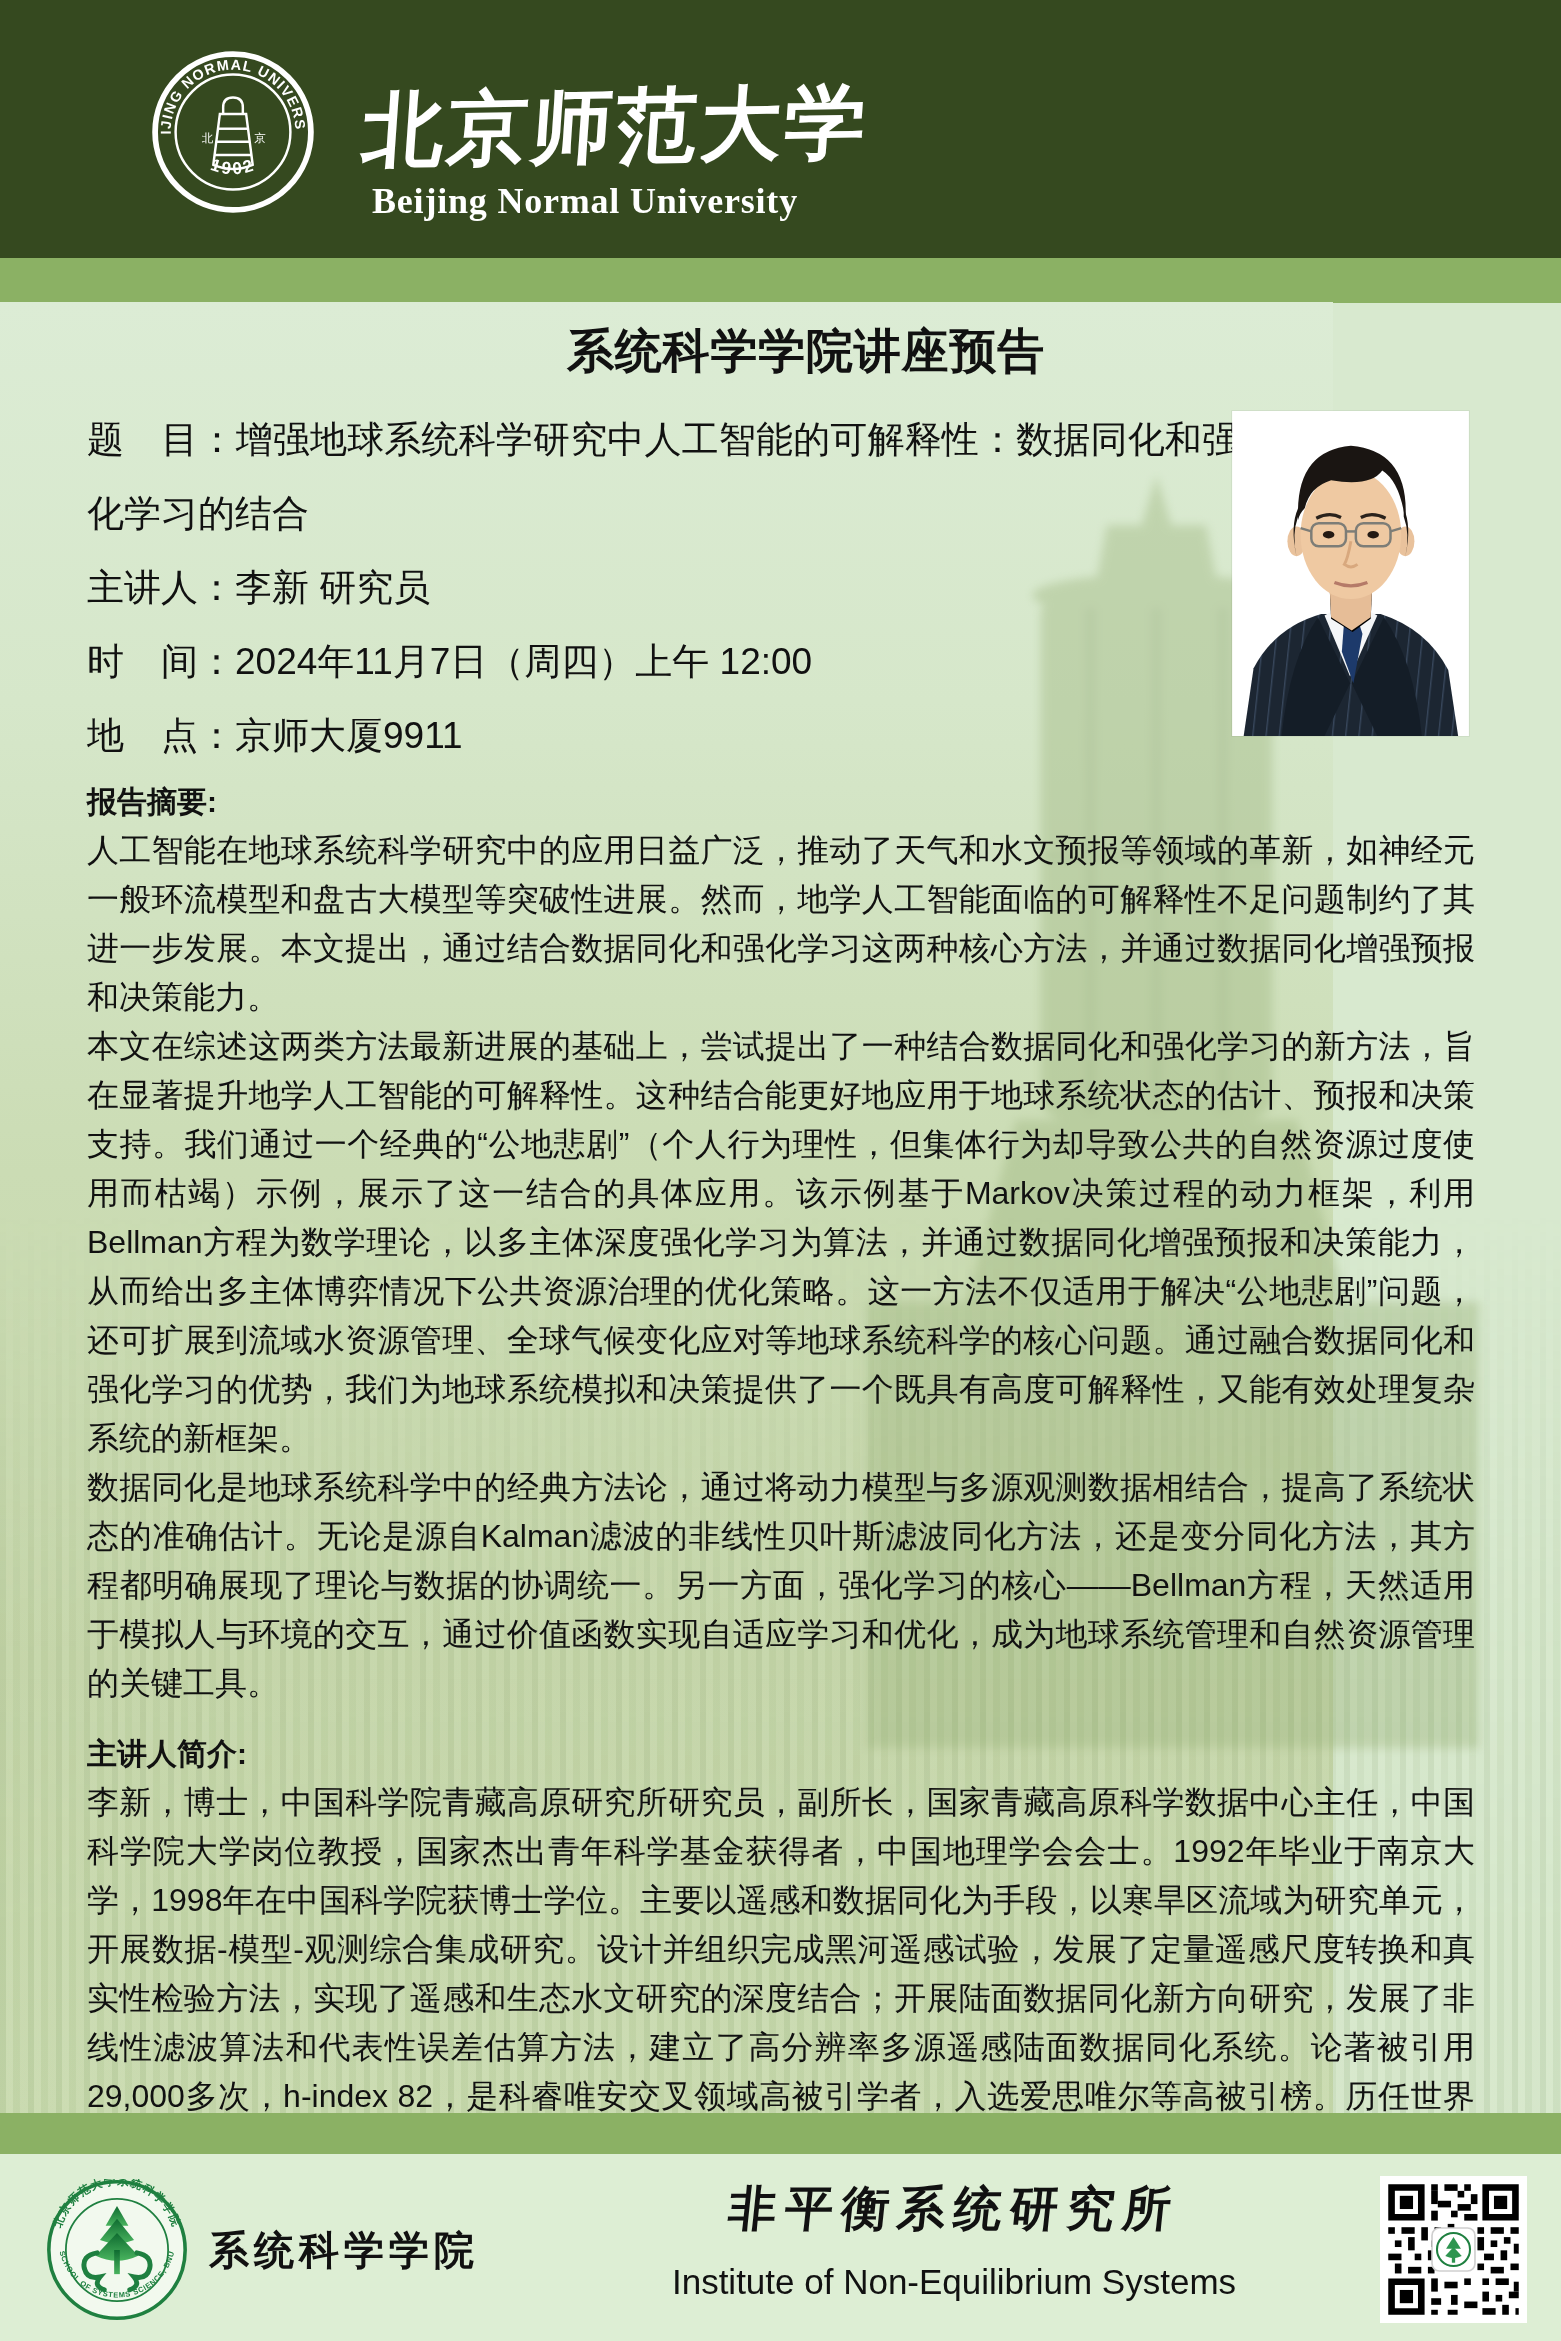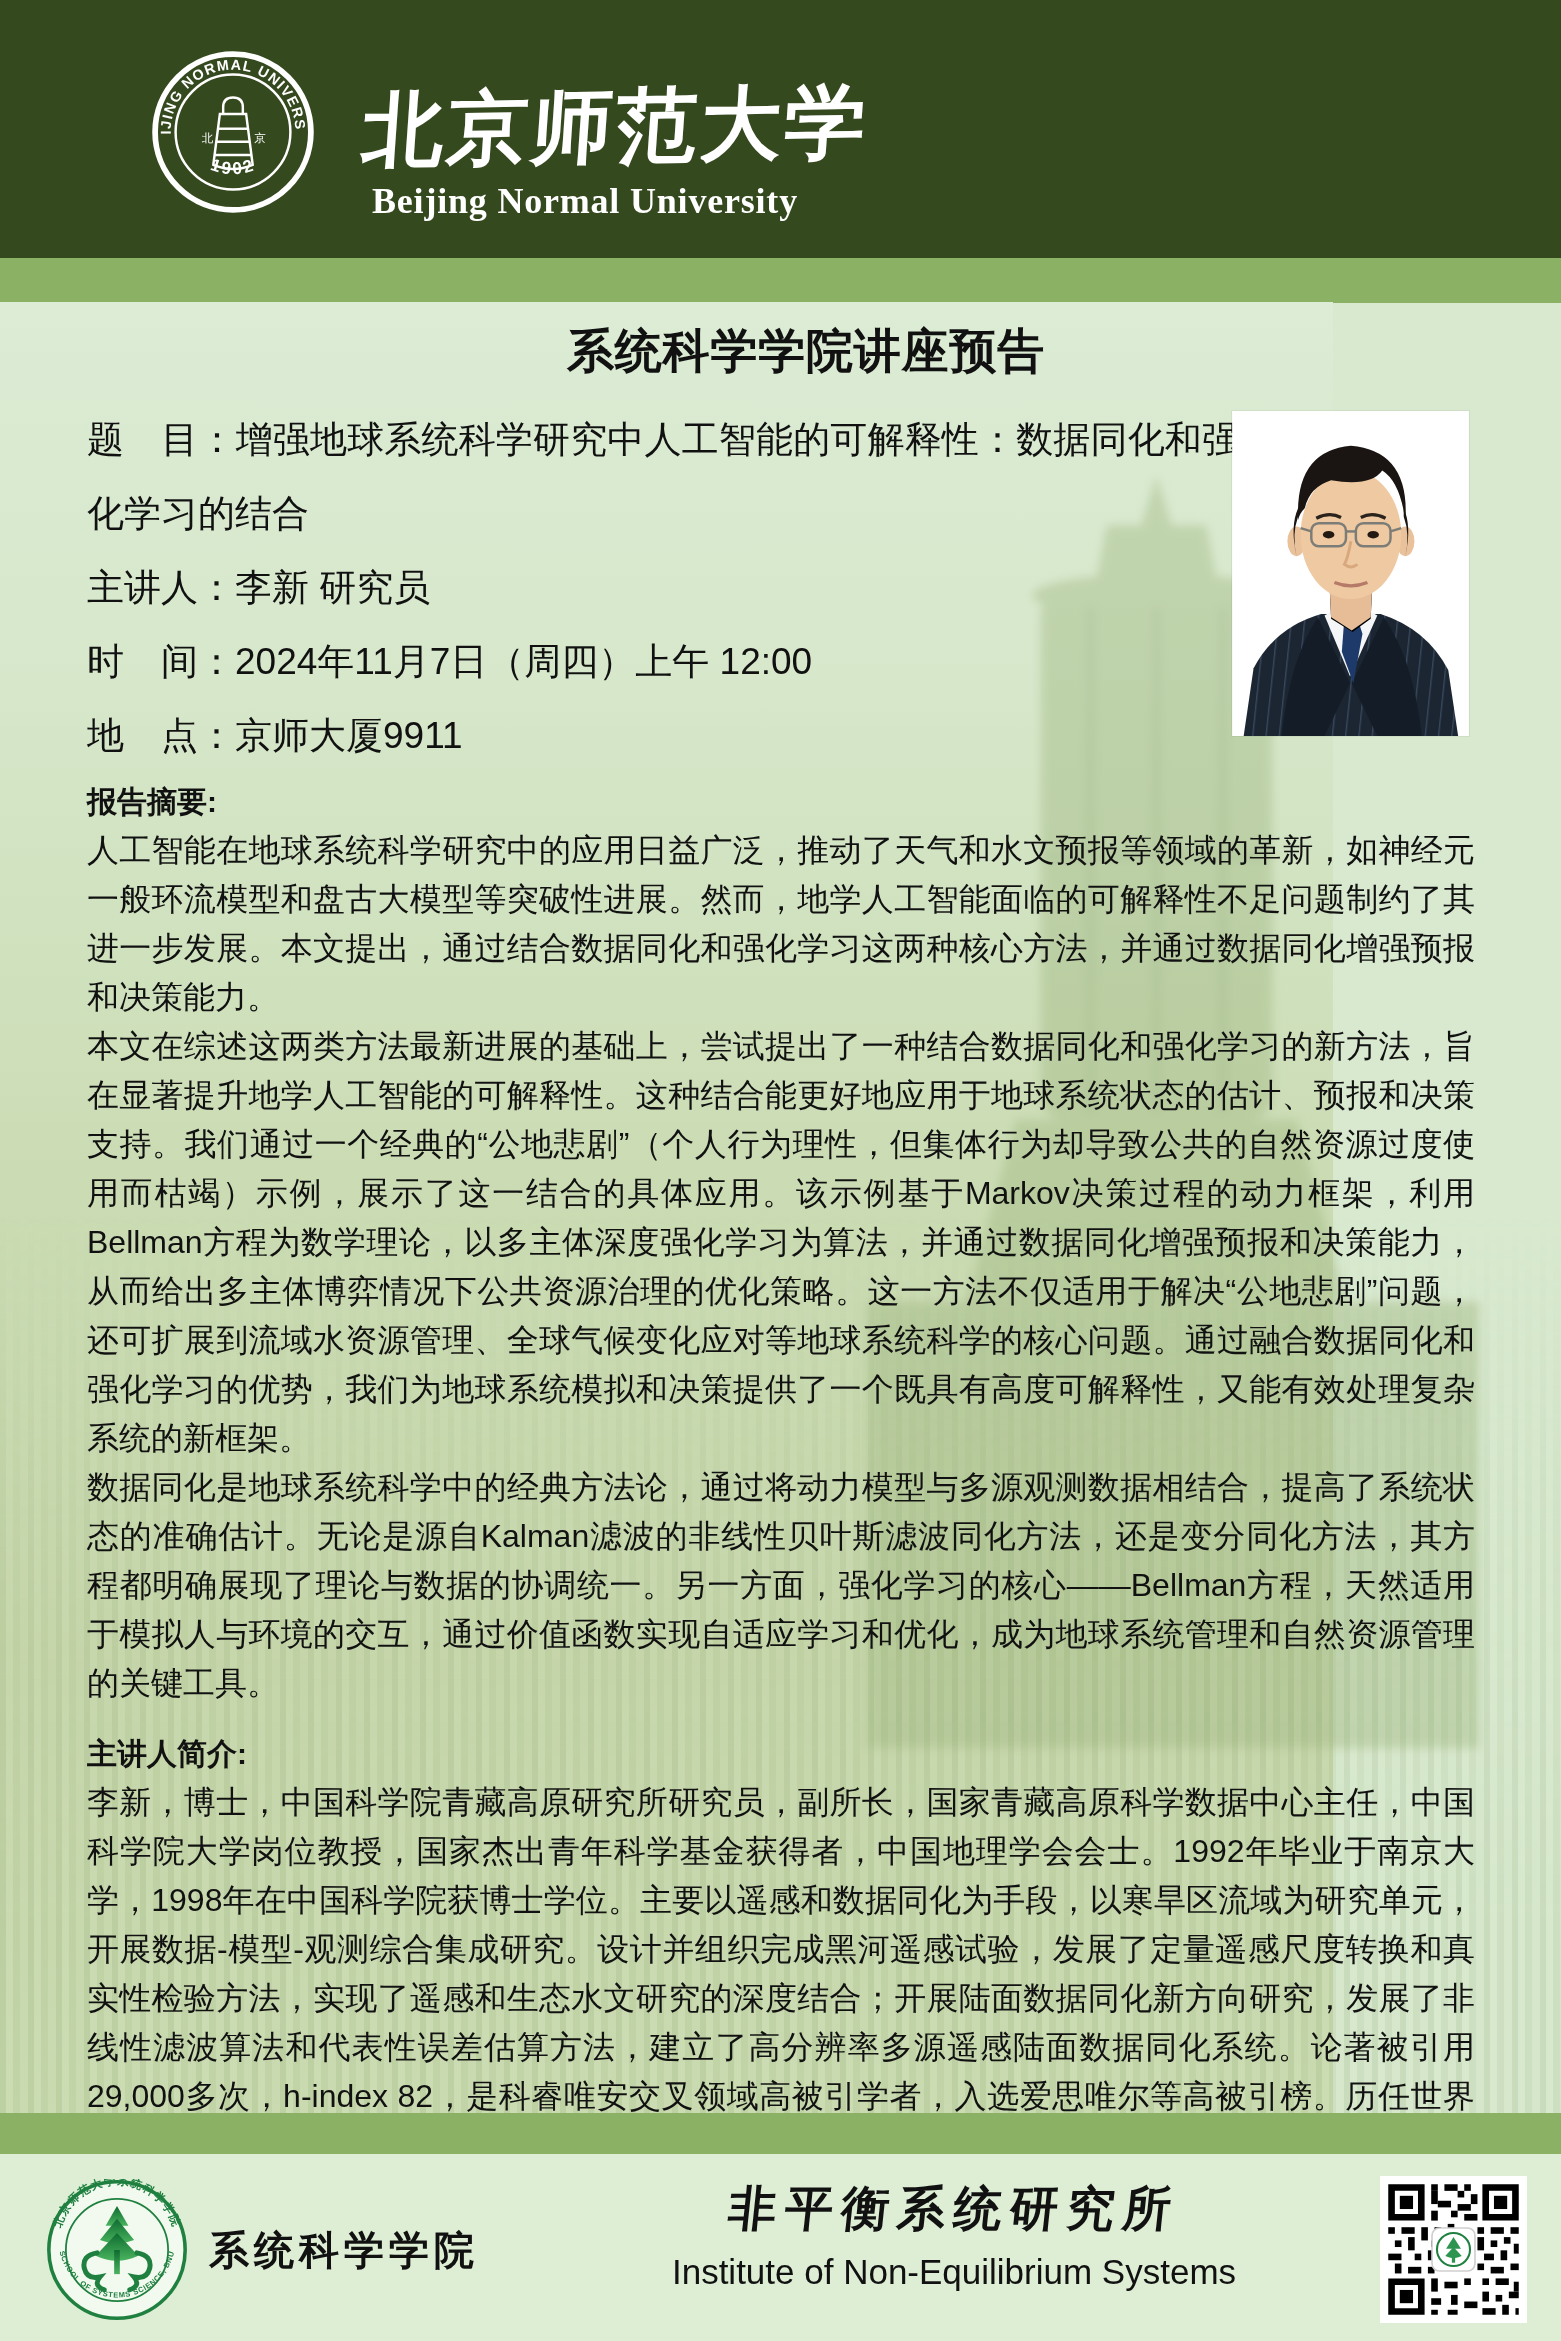--- a/index.html
+++ b/index.html
@@ -56,21 +56,21 @@
   .sss-seal{position:absolute;left:46px;top:25px;width:142px;height:142px;}
   .school-name{
     position:absolute;left:209px;top:69px;
     font-size:40px;font-weight:700;letter-spacing:5px;white-space:nowrap;
   }
   .institute{position:absolute;left:607px;top:23px;width:694px;text-align:center;}
   .institute-cn{
     font-size:48px;font-weight:700;letter-spacing:8.3px;
     transform:skewX(-6deg);white-space:nowrap;
   }
-  .institute-en{margin-top:11px;font-size:35px;font-weight:400;white-space:nowrap;}
+  .institute-en{margin-top:21px;font-size:35px;font-weight:400;white-space:nowrap;}
   .qr{position:absolute;left:1380px;top:21.5px;width:147px;height:147px;}
 </style>
 </head>
 <body>
 
 <div class="poster">
 
   <header class="topbar">
     <svg class="bnu-seal" viewBox="0 0 200 200">
       <circle cx="100" cy="100" r="95" fill="none" stroke="#fff" stroke-width="7"></circle>

